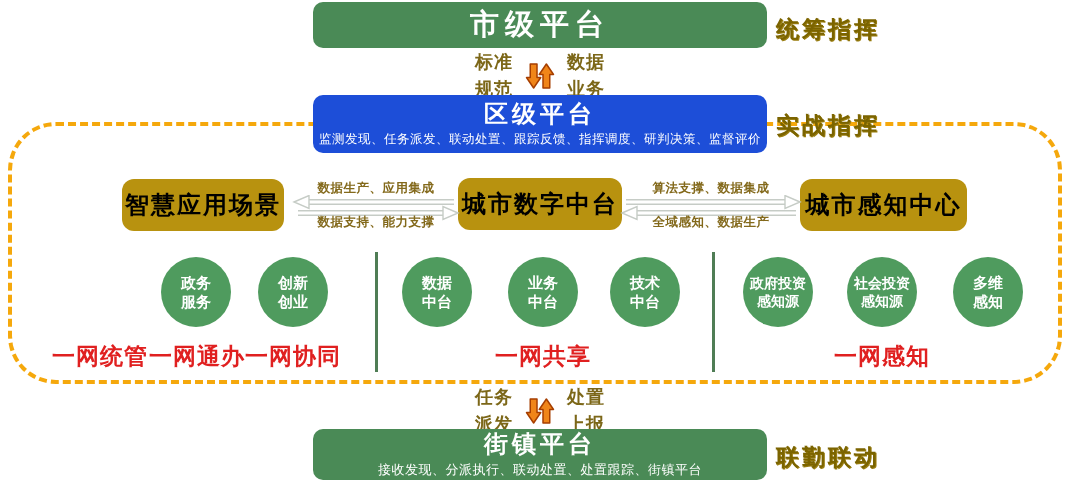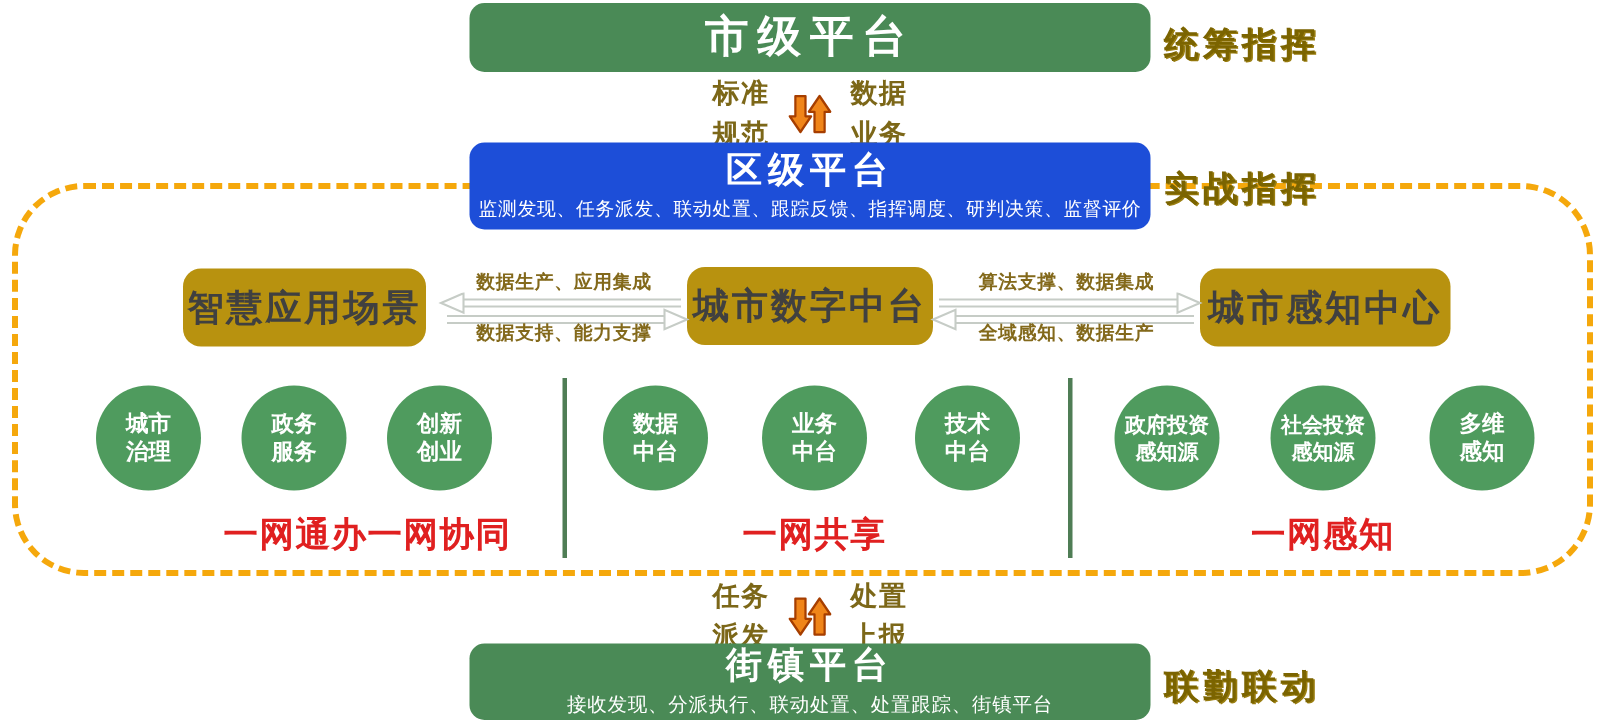--- a/index.html
+++ b/index.html
@@ -13,21 +13,21 @@
   .green{background:#4A8A56;}
   .gold{background:#1d4ed8;}
   .pbox .t-big{font-size:29px;font-weight:bold;letter-spacing:6px;}
   .pbox .t-mid{font-size:24px;font-weight:bold;letter-spacing:4px;line-height:1.15;}
   .pbox .t-sub{font-size:12.5px;letter-spacing:.5px;margin-top:3px;white-space:nowrap;}
 
   
   .dashed{border:4px dashed #F5A80C;border-radius:48px;background:transparent;}
 
   
-  .hub{background:#B8920F;border-radius:12px;color:#404040;font-size:24px;font-weight:bold;
+  .hub{background:#B8920F;border-radius:12px;color:#000000;font-size:24px;font-weight:bold;
        letter-spacing:2px;display:flex;justify-content:center;align-items:center;}
 
   
   .side-label{font-size:23px;font-weight:900;color:#7B6400;
               letter-spacing:3px;white-space:nowrap;text-shadow:1px 1px 0 #9a7e10;}
 
   
   .link-row{display:flex;justify-content:center;align-items:center;gap:12px;}
   .link-label{font-size:18px;font-weight:bold;color:#7C6718;white-space:pre-line;
               line-height:1.5;letter-spacing:1px;text-align:center;}
@@ -100,41 +100,40 @@
     <polygon points="180,7 165,0.5 165,13.5" fill="#fff" stroke="#C6CCC6" stroke-width="1.4"></polygon>
     <line x1="16" y1="18" x2="176" y2="18" stroke="#C6CCC6" stroke-width="6"></line>
     <line x1="16" y1="18" x2="176" y2="18" stroke="#fff" stroke-width="3.2"></line>
     <polygon points="2,18 17,11.5 17,24.5" fill="#fff" stroke="#C6CCC6" stroke-width="1.4"></polygon>
   </svg>
   <div class="abs arrow-label" style="left:618px;top:214px;width:186px;z-index:2;">全域感知、数据生产</div>
 
   <div class="abs divider" style="left:375px;top:252px;height:120px;z-index:2;"></div>
   <div class="abs divider" style="left:712px;top:252px;height:120px;z-index:2;"></div>
 
-  <div class="abs circle c15" style="left:64px;top:257px;width:70px;height:70px;z-index:2;">城市
-治理</div>
   <div class="abs circle c15" style="left:161px;top:257px;width:70px;height:70px;z-index:2;">政务
 服务</div>
   <div class="abs circle c15" style="left:258px;top:257px;width:70px;height:70px;z-index:2;">创新
 创业</div>
 
   <div class="abs circle c15" style="left:402px;top:257px;width:70px;height:70px;z-index:2;">数据
 中台</div>
   <div class="abs circle c15" style="left:508px;top:257px;width:70px;height:70px;z-index:2;">业务
 中台</div>
   <div class="abs circle c15" style="left:610px;top:257px;width:70px;height:70px;z-index:2;">技术
 中台</div>
 
   <div class="abs circle c14" style="left:743px;top:257px;width:70px;height:70px;z-index:2;">政府投资
 感知源</div>
   <div class="abs circle c14" style="left:847px;top:257px;width:70px;height:70px;z-index:2;">社会投资
 感知源</div>
   <div class="abs circle c15" style="left:953px;top:257px;width:70px;height:70px;z-index:2;">多维
 感知</div>
 
+  <div class="abs tag" style="left:30px;top:341px;width:140px;z-index:2;">一网统管</div>
   <div class="abs tag" style="left:127px;top:341px;width:140px;z-index:2;">一网通办</div>
   <div class="abs tag" style="left:223px;top:341px;width:140px;z-index:2;">一网协同</div>
   <div class="abs tag" style="left:473px;top:341px;width:140px;z-index:2;">一网共享</div>
   <div class="abs tag" style="left:812px;top:341px;width:140px;z-index:2;">一网感知</div>
 
   <div class="abs link-row" style="left:455px;top:391px;width:170px;height:40px;z-index:2;">
     <div class="link-label">任务
 派发</div>
     <svg width="30" height="34" viewBox="0 0 40 44">
       <path d="M7 6 H16 V24 H21 L11.5 38 L2 24 H7 Z" fill="#F08519" stroke="#A63E00" stroke-width="2" stroke-linejoin="round"></path>

